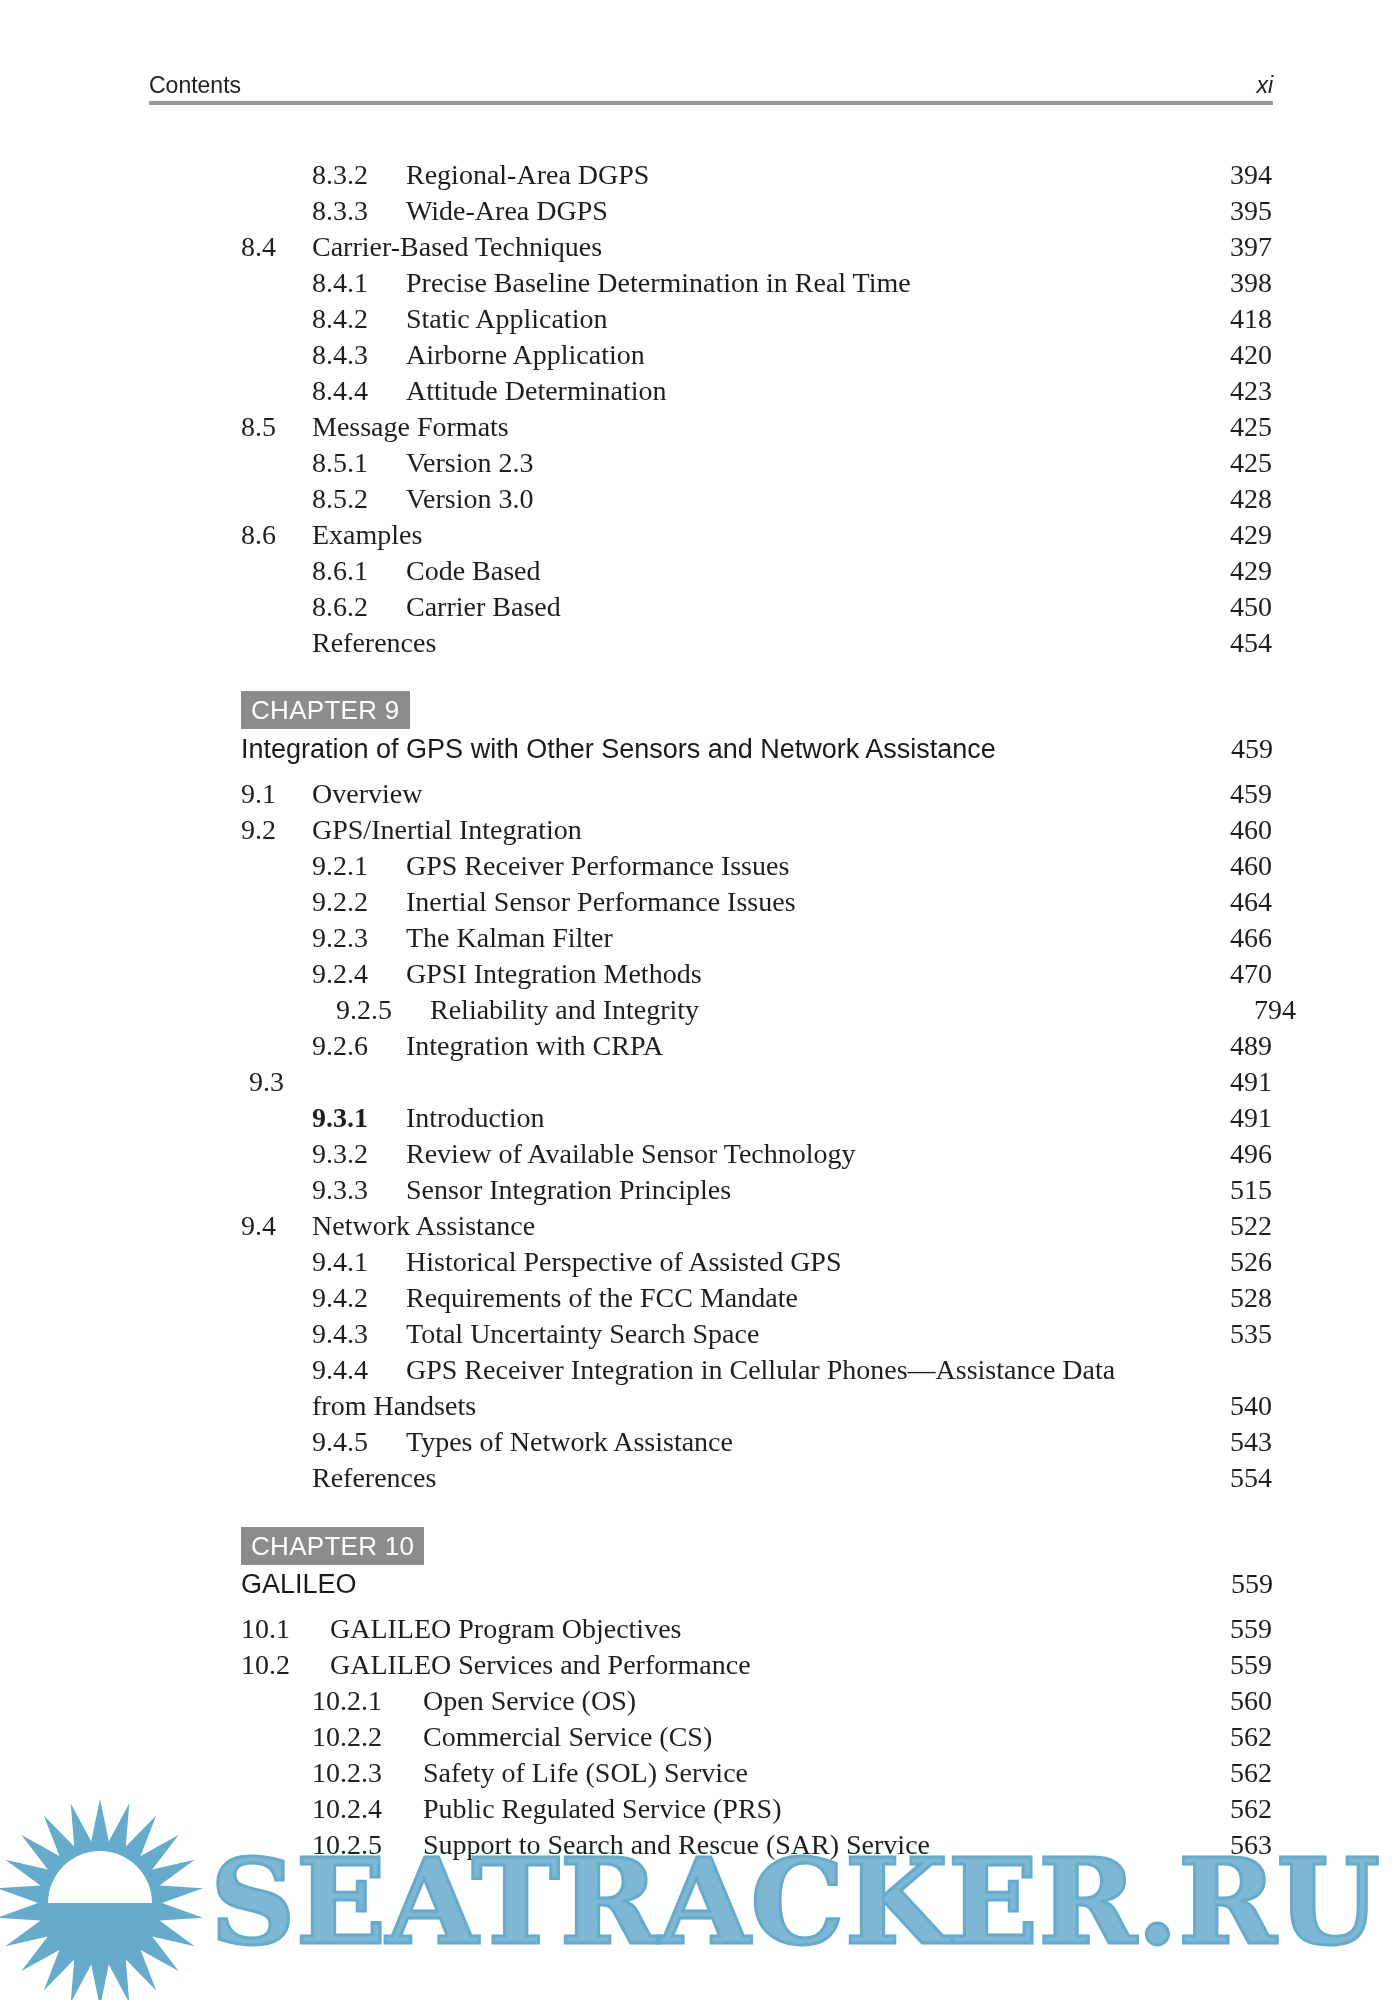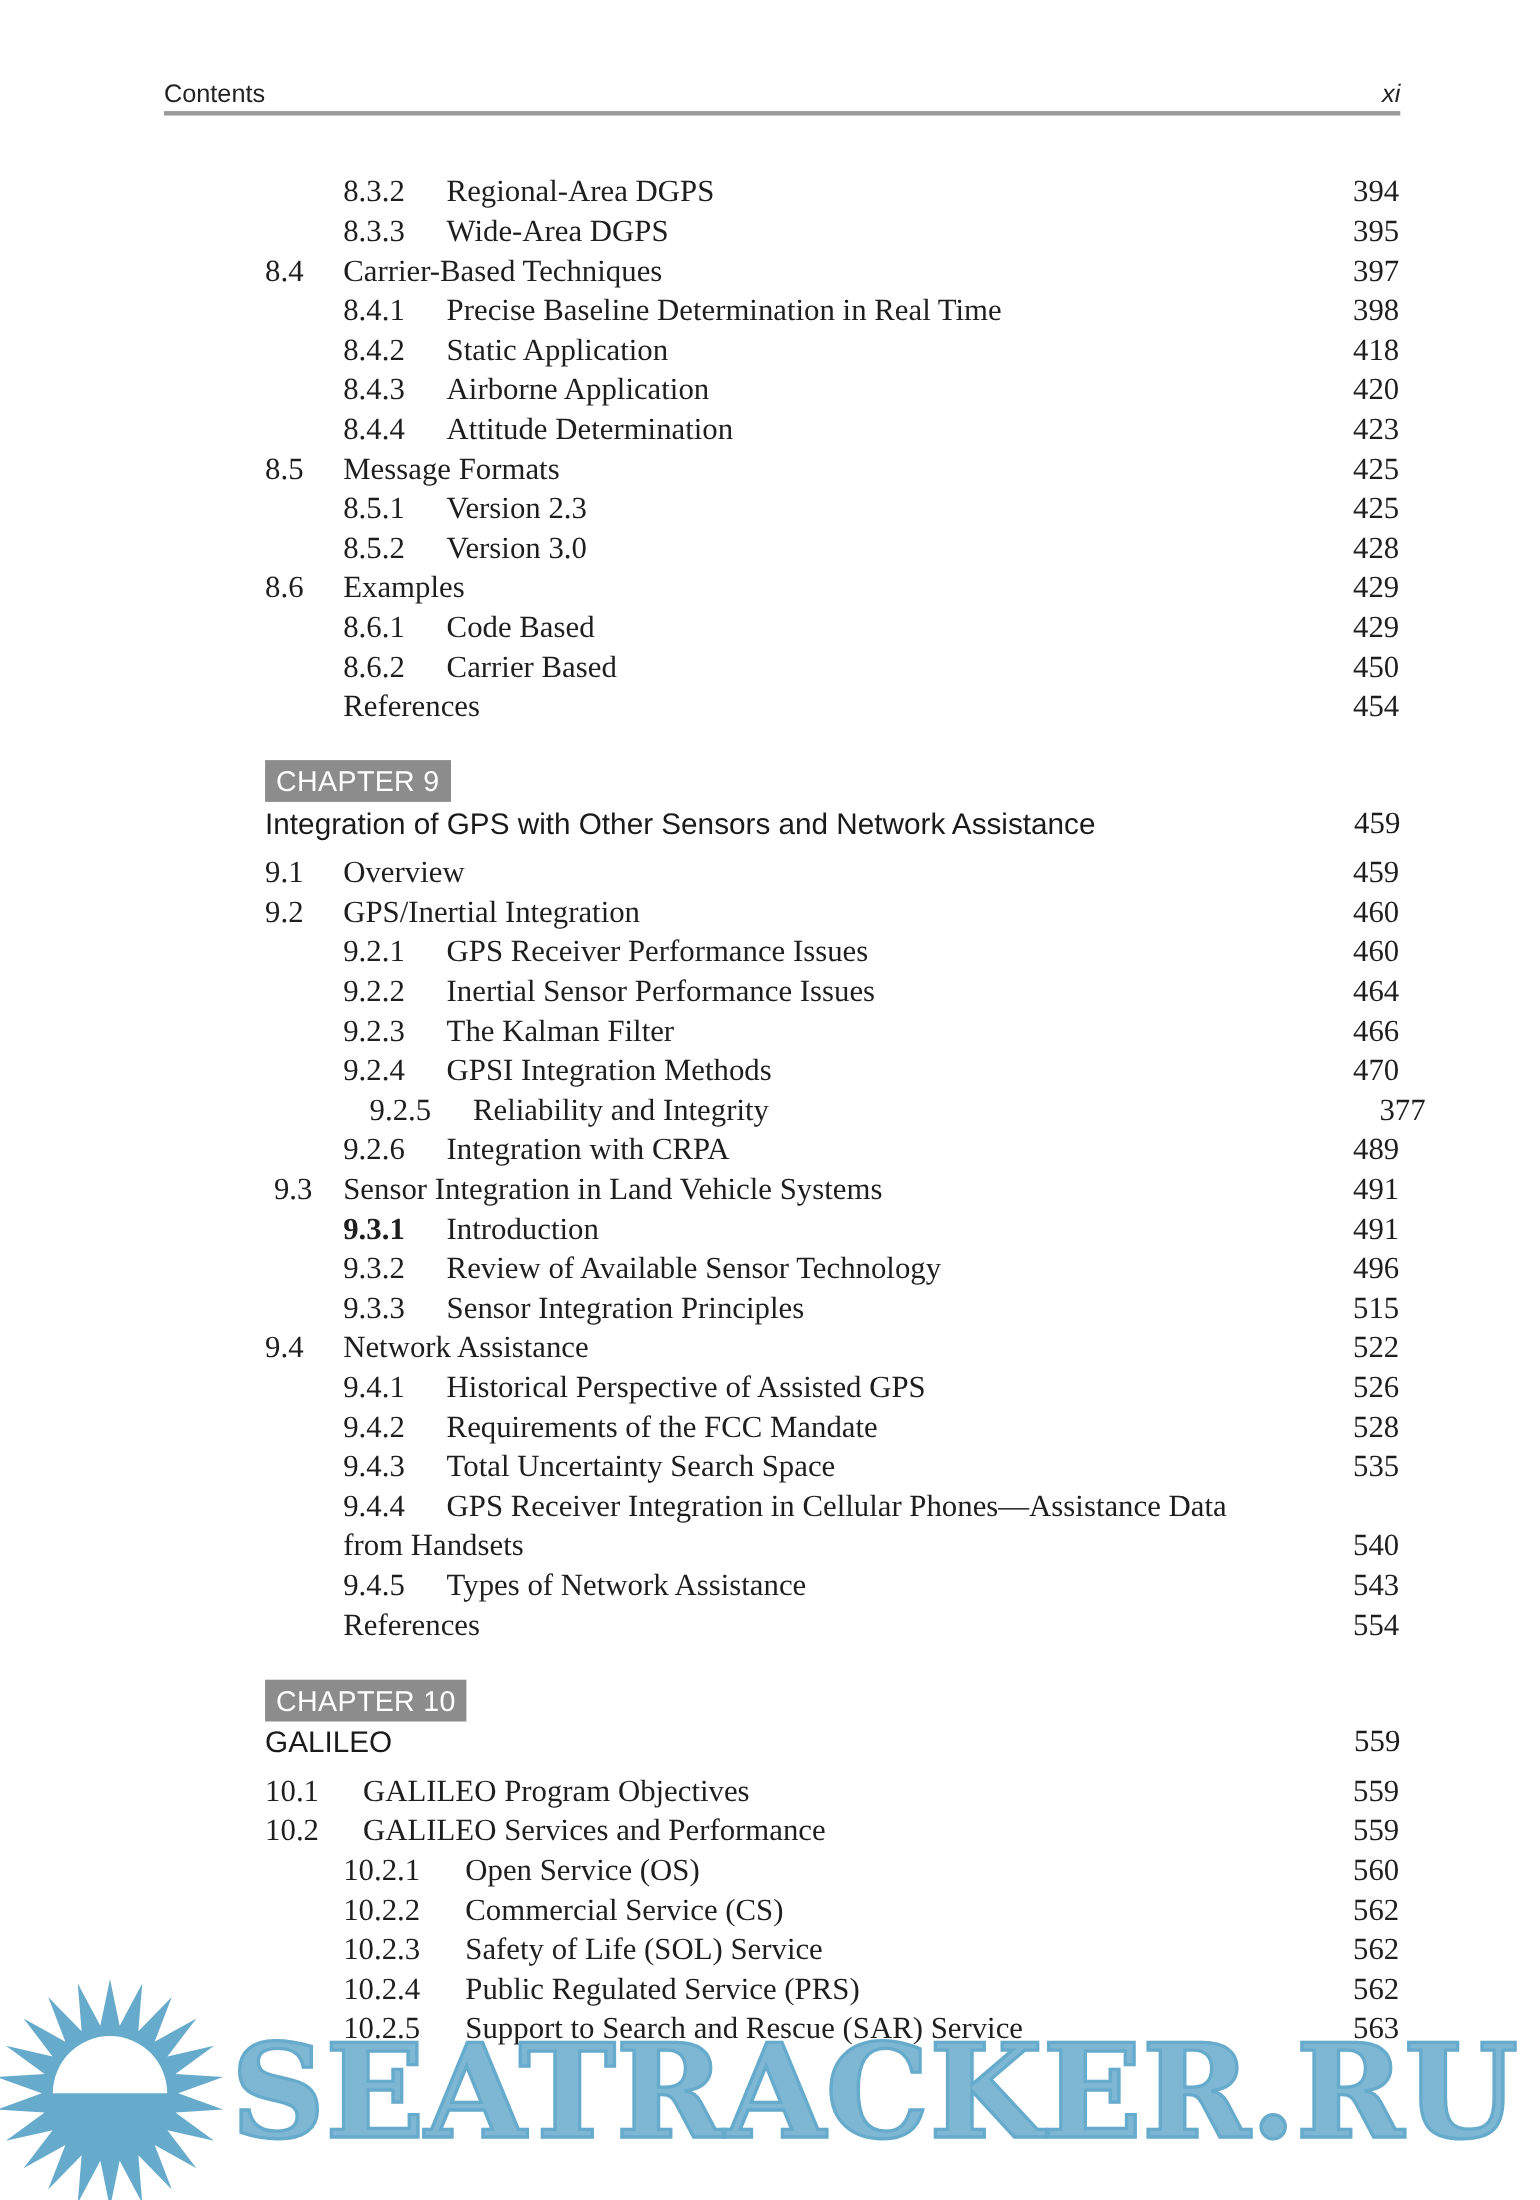--- a/index.html
+++ b/index.html
@@ -144,30 +144,29 @@
         <span class="page-no">466</span>
       </div>
       <div class="row" style="top: 956px;">
         <span class="num" style="left: 312px;">9.2.4</span>
         <span class="title" style="left: 406px;">GPSI Integration Methods</span>
         <span class="page-no">470</span>
       </div>
       <div class="row" style="top: 992px; margin-left: 24px;">
         <span class="num" style="left: 312px;">9.2.5</span>
         <span class="title" style="left: 406px;">Reliability and Integrity</span>
-        <span class="page-no">377</span>
+        <span class="page-no">794</span>
       </div>
       <div class="row" style="top: 1028px;">
         <span class="num" style="left: 312px;">9.2.6</span>
         <span class="title" style="left: 406px;">Integration with CRPA</span>
         <span class="page-no">489</span>
       </div>
       <div class="row" style="top: 1064px;">
         <span class="num" style="left: 249px;">9.3</span>
-        <span class="title" style="left: 312px;">Sensor Integration in Land Vehicle Systems</span>
         <span class="page-no">491</span>
       </div>
       <div class="row" style="top: 1100px;">
         <span class="num" style="left: 312px; font-weight: bold;">9.3.1</span>
         <span class="title" style="left: 406px;">Introduction</span>
         <span class="page-no">491</span>
       </div>
       <div class="row" style="top: 1136px;">
         <span class="num" style="left: 312px;">9.3.2</span>
         <span class="title" style="left: 406px;">Review of Available Sensor Technology</span>

